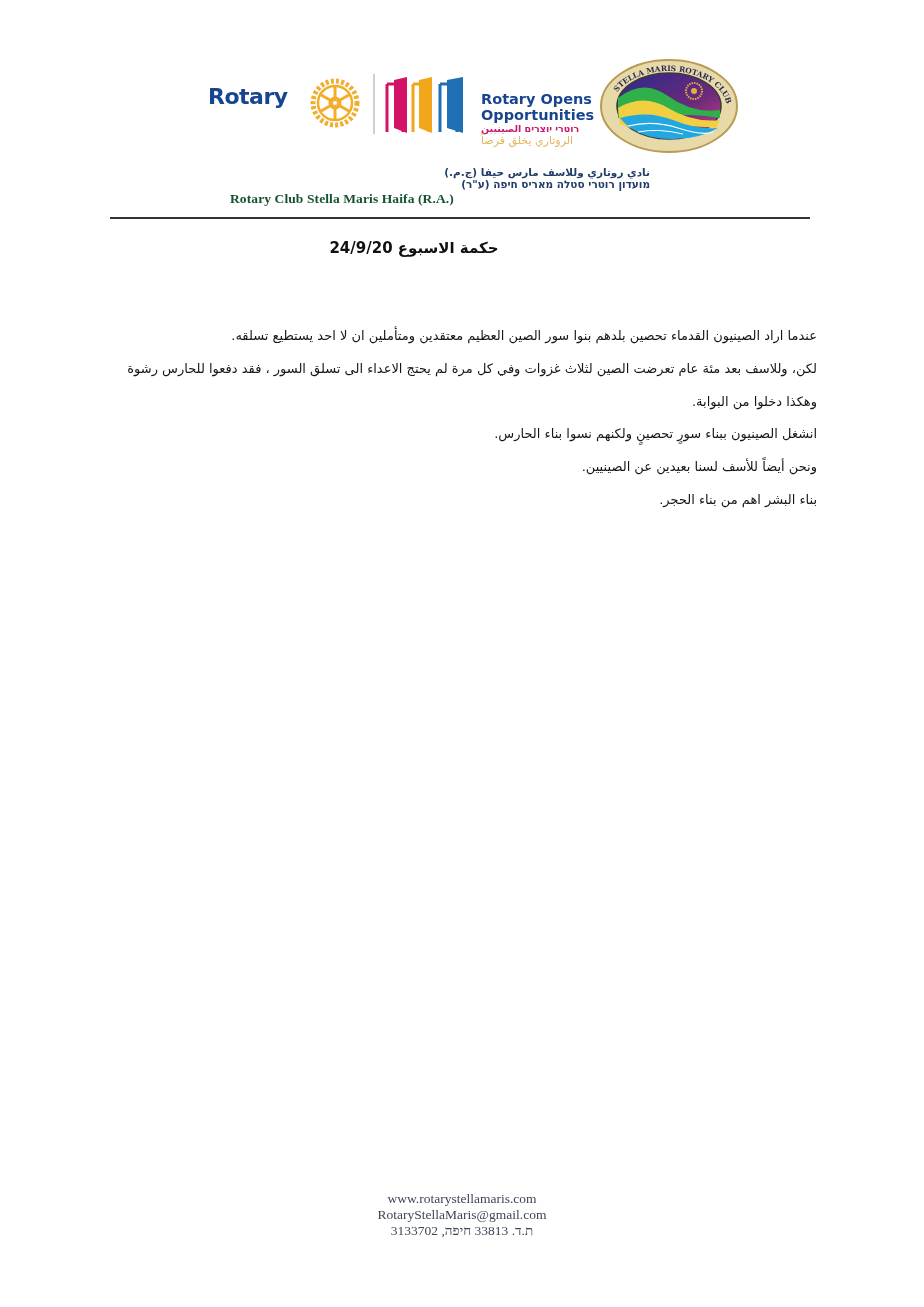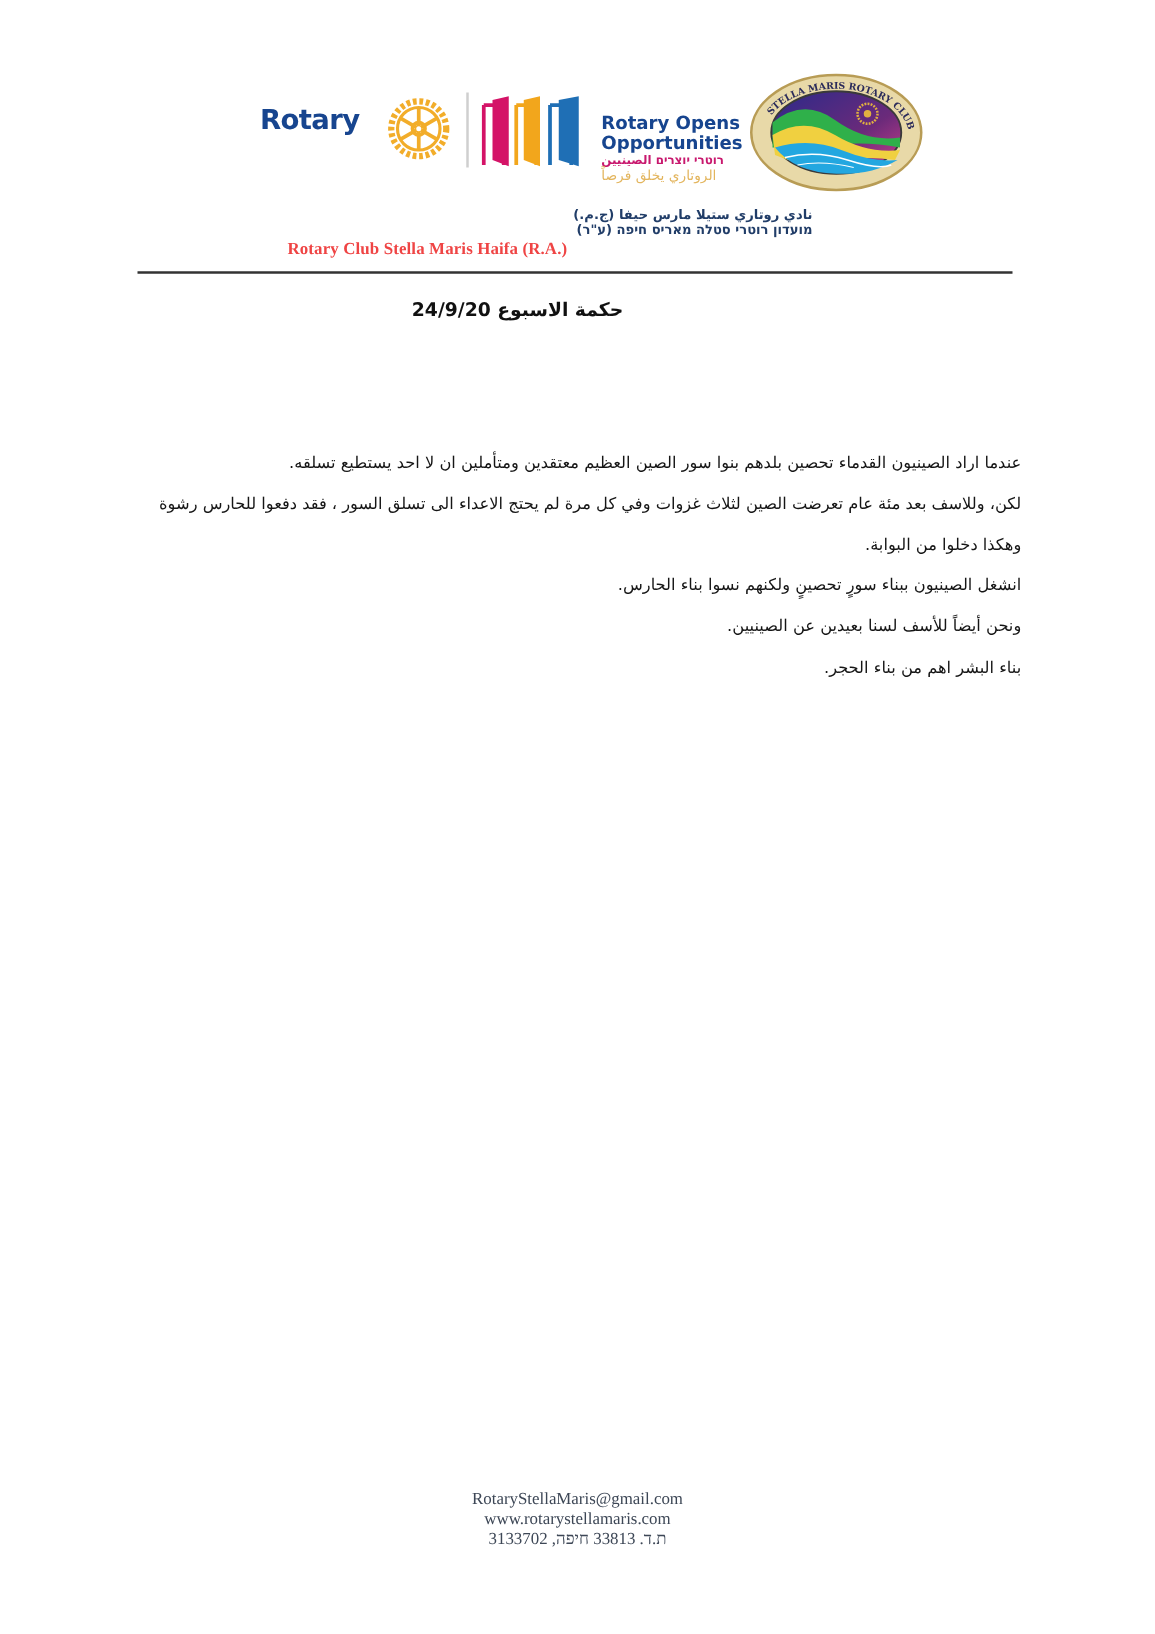--- a/index.html
+++ b/index.html
@@ -109,21 +109,21 @@
       font-family: "DejaVu Sans", sans-serif;
       font-weight: bold;
       font-size: 10.5px;
       color: #213d68;
       line-height: 12px;
     }
     .club-en {
       font-family: "Liberation Serif", "DejaVu Serif", serif;
       font-weight: bold;
       font-size: 13.5px;
-      color: #ef4444;
+      color: #14532d;
       text-align: left;
       margin-top: 1px;
       letter-spacing: 0.1px;
     }
     .divider {
       position: absolute;
       top: 217px;
       left: 110px;
       width: 700px;
       height: 1.5px;
@@ -150,21 +150,20 @@
     .body-text {
       position: absolute;
       top: 326px;
       left: 100px;
       width: 717px;
       direction: rtl;
       text-align: right;
       font-family: "DejaVu Sans", sans-serif;
       font-size: 13px;
       color: #151515;
-      margin-top: 35px;
     }
     .para {
       display: block;
       line-height: 20px;
       margin: 0 0 13px 0;
     }
     .para.wrapped { line-height: 33px; margin-top: -7px; margin-bottom: 6px; }
 
     
     .footer {
@@ -240,35 +239,35 @@
     <circle cx="96" cy="33" r="8" fill="none" stroke="#e0b040" stroke-width="2" stroke-dasharray="1.5 1"></circle>
     <circle cx="96" cy="33" r="3" fill="#e0b040"></circle>
     <path id="topArc" d="M14 44 A58 38 0 0 1 128 44" fill="none"></path>
     <text font-family="DejaVu Serif, serif" font-size="7.5" font-weight="bold" fill="#2b2b5a">
       <textPath href="#topArc" startOffset="8%">STELLA MARIS ROTARY CLUB HAIFA</textPath>
     </text>
   </svg>
 </div>
 
 <div class="club-names">
-  <div class="club-ar">نادي روتاري ستيلا مارس حيفا (ج.م.)</div>
+  <div class="club-ar">نادي روتاري وللاسف مارس حيفا (ج.م.)</div>
   <div class="club-he">מועדון רוטרי סטלה מאריס חיפה (ע"ר)</div>
   <div class="club-en">Rotary Club Stella Maris Haifa (R.A.)</div>
 </div>
 <div class="divider"></div>
 
 <div class="title-block">
   <span class="title-line">حكمة الاسبوع 24/9/20</span>
 </div>
 
 <div class="body-text">
   <span class="para">عندما اراد الصينيون القدماء تحصين بلدهم بنوا سور الصين العظيم معتقدين ومتأملين ان لا احد يستطيع تسلقه.</span>
   <span class="para wrapped">لكن، وللاسف بعد مئة عام تعرضت الصين لثلاث غزوات وفي كل مرة لم يحتج الاعداء الى تسلق السور ، فقد دفعوا للحارس رشوة وهكذا دخلوا من البوابة.</span>
   <span class="para">انشغل الصينيون ببناء سورٍ تحصينٍ ولكنهم نسوا بناء الحارس.</span>
   <span class="para">ونحن أيضاً للأسف لسنا بعيدين عن الصينيين.</span>
   <span class="para">بناء البشر اهم من بناء الحجر.</span>
 </div>
 
 <div class="footer">
+  <span class="line">www.rotarystellamaris.com</span>
   <span class="line">RotaryStellaMaris@gmail.com</span>
-  <span class="line">www.rotarystellamaris.com</span>
   <span class="line addr">ת.ד. 33813 חיפה, 3133702</span>
 </div>
 
 </body></html>

